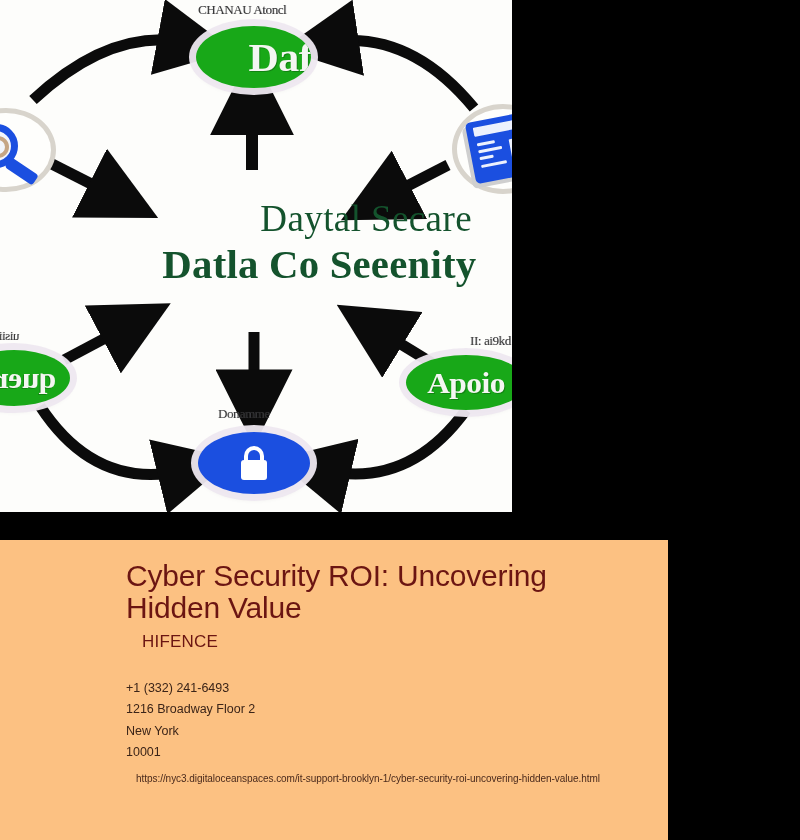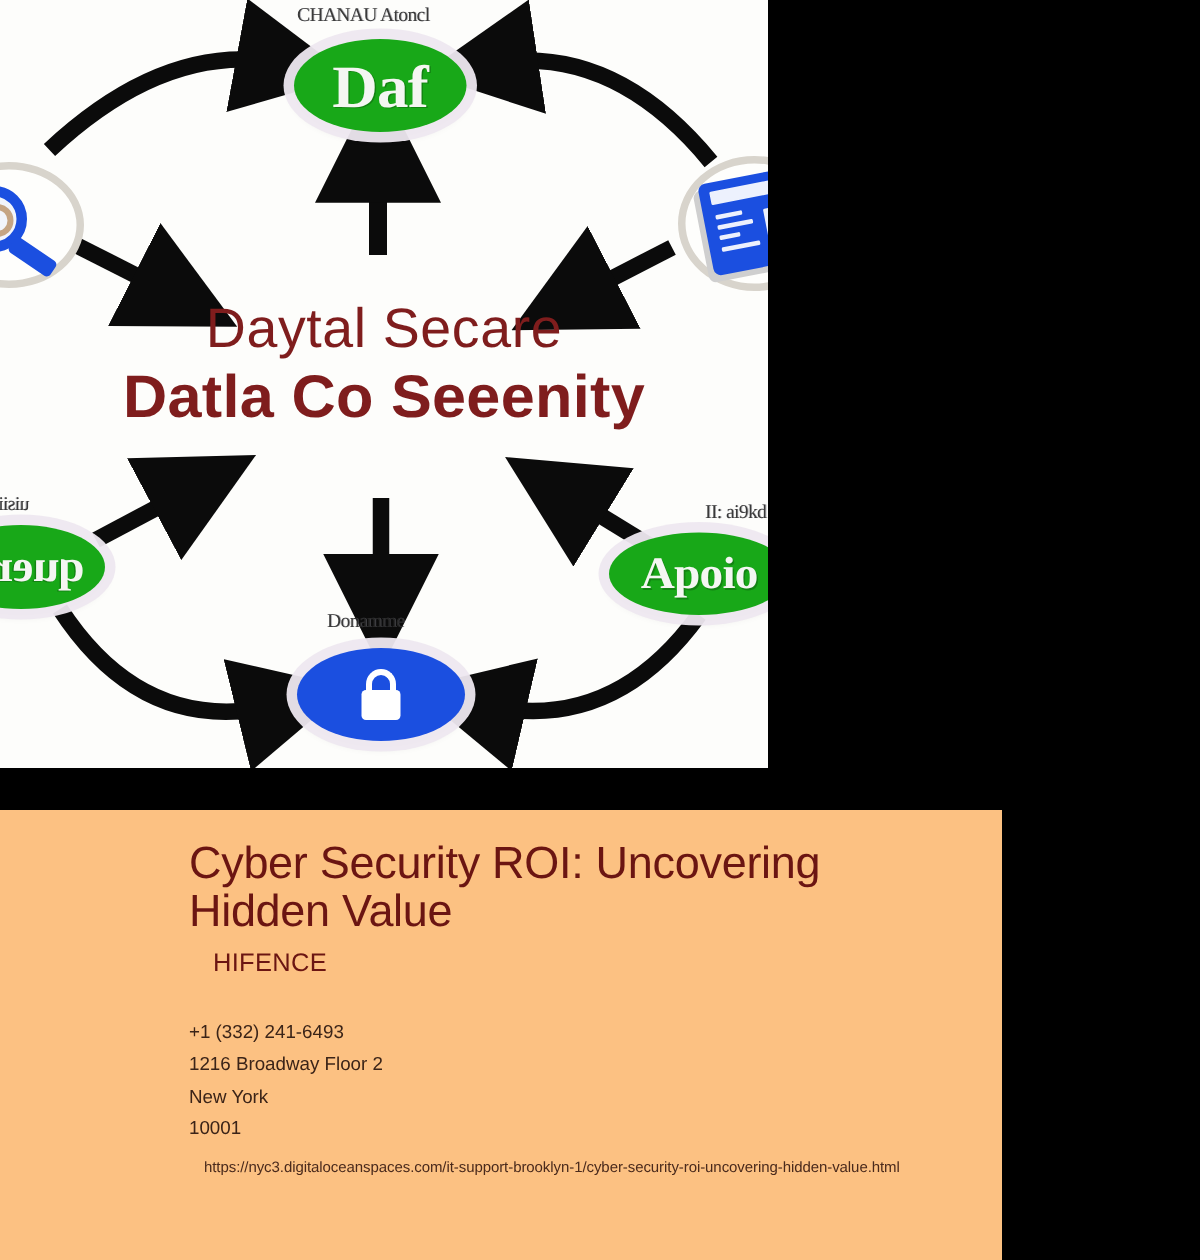--- a/index.html
+++ b/index.html
@@ -85,21 +85,21 @@
     font-size: 13px;
     letter-spacing: -0.4px;
     text-shadow: 0.6px 0 0 rgba(120,120,130,0.55);
     opacity: 0.92;
   }
 
   
   #node-top {
     left: 196px; top: 26px;
   }
-  #node-top .ellipse { width: 115px; height: 62px; }
+  #node-top .ellipse { width: 115px; height: 62px; justify-content: flex-end; }
   #node-top .inner-text { font-size: 40px; }
   #node-top .node-caption { top: -24px; left: 2px; }
 
   #node-left {
     left: -42px; top: 350px;
   }
   #node-left .ellipse { width: 112px; height: 56px; }
   #node-left .inner-text { font-size: 30px; transform: scaleX(-1.05); }
   #node-left .node-caption { top: -22px; left: 38px; transform: scaleX(-1); }
 
@@ -240,23 +240,23 @@
     opacity: 0.9;
     margin-top: 46px;
   }
 
   
   #hero-center-text {
     position: absolute;
     left: 40px;
     top: 196px;
     width: 432px;
-    text-align: center;
-    font-family: Liberation Sans, sans-serif;
-    color: #7f1d1d;
+    text-align: right;
+    font-family: Liberation Serif, serif;
+    color: #14532d;
     line-height: 1.22;
     pointer-events: none;
   }
   #hero-center-text .line1 {
     font-size: 37px;
     letter-spacing: 0.4px;
     display: block;
   }
   #hero-center-text .line2 {
     font-size: 40px;

